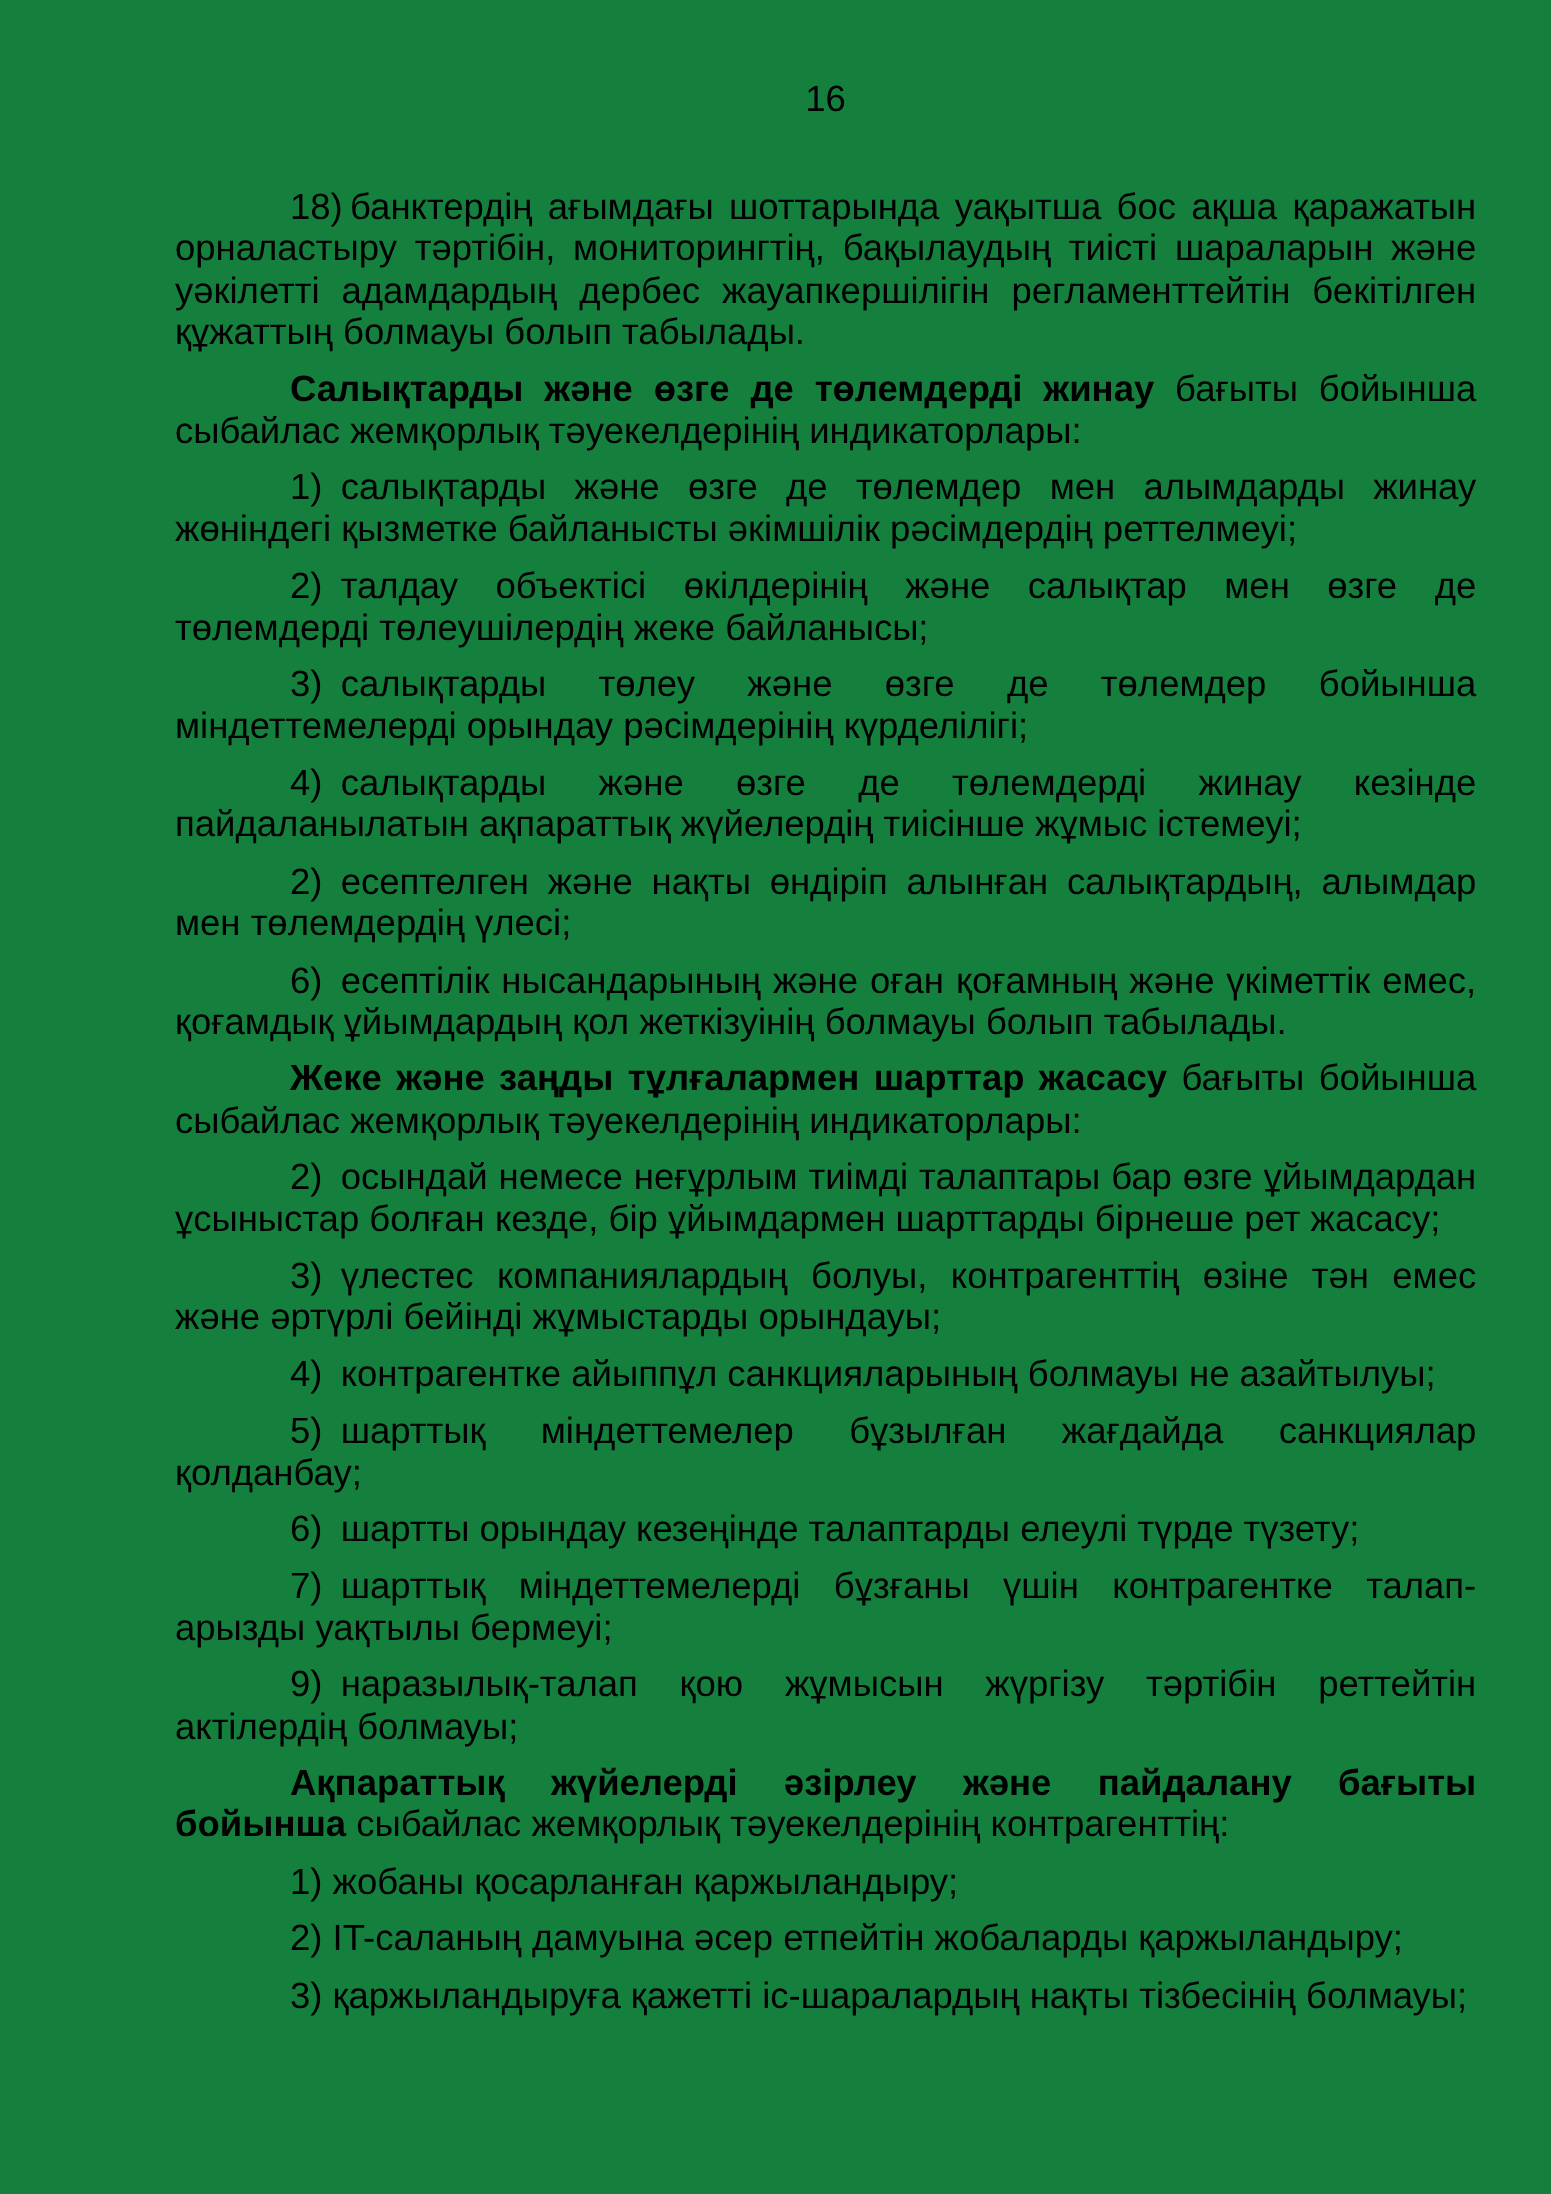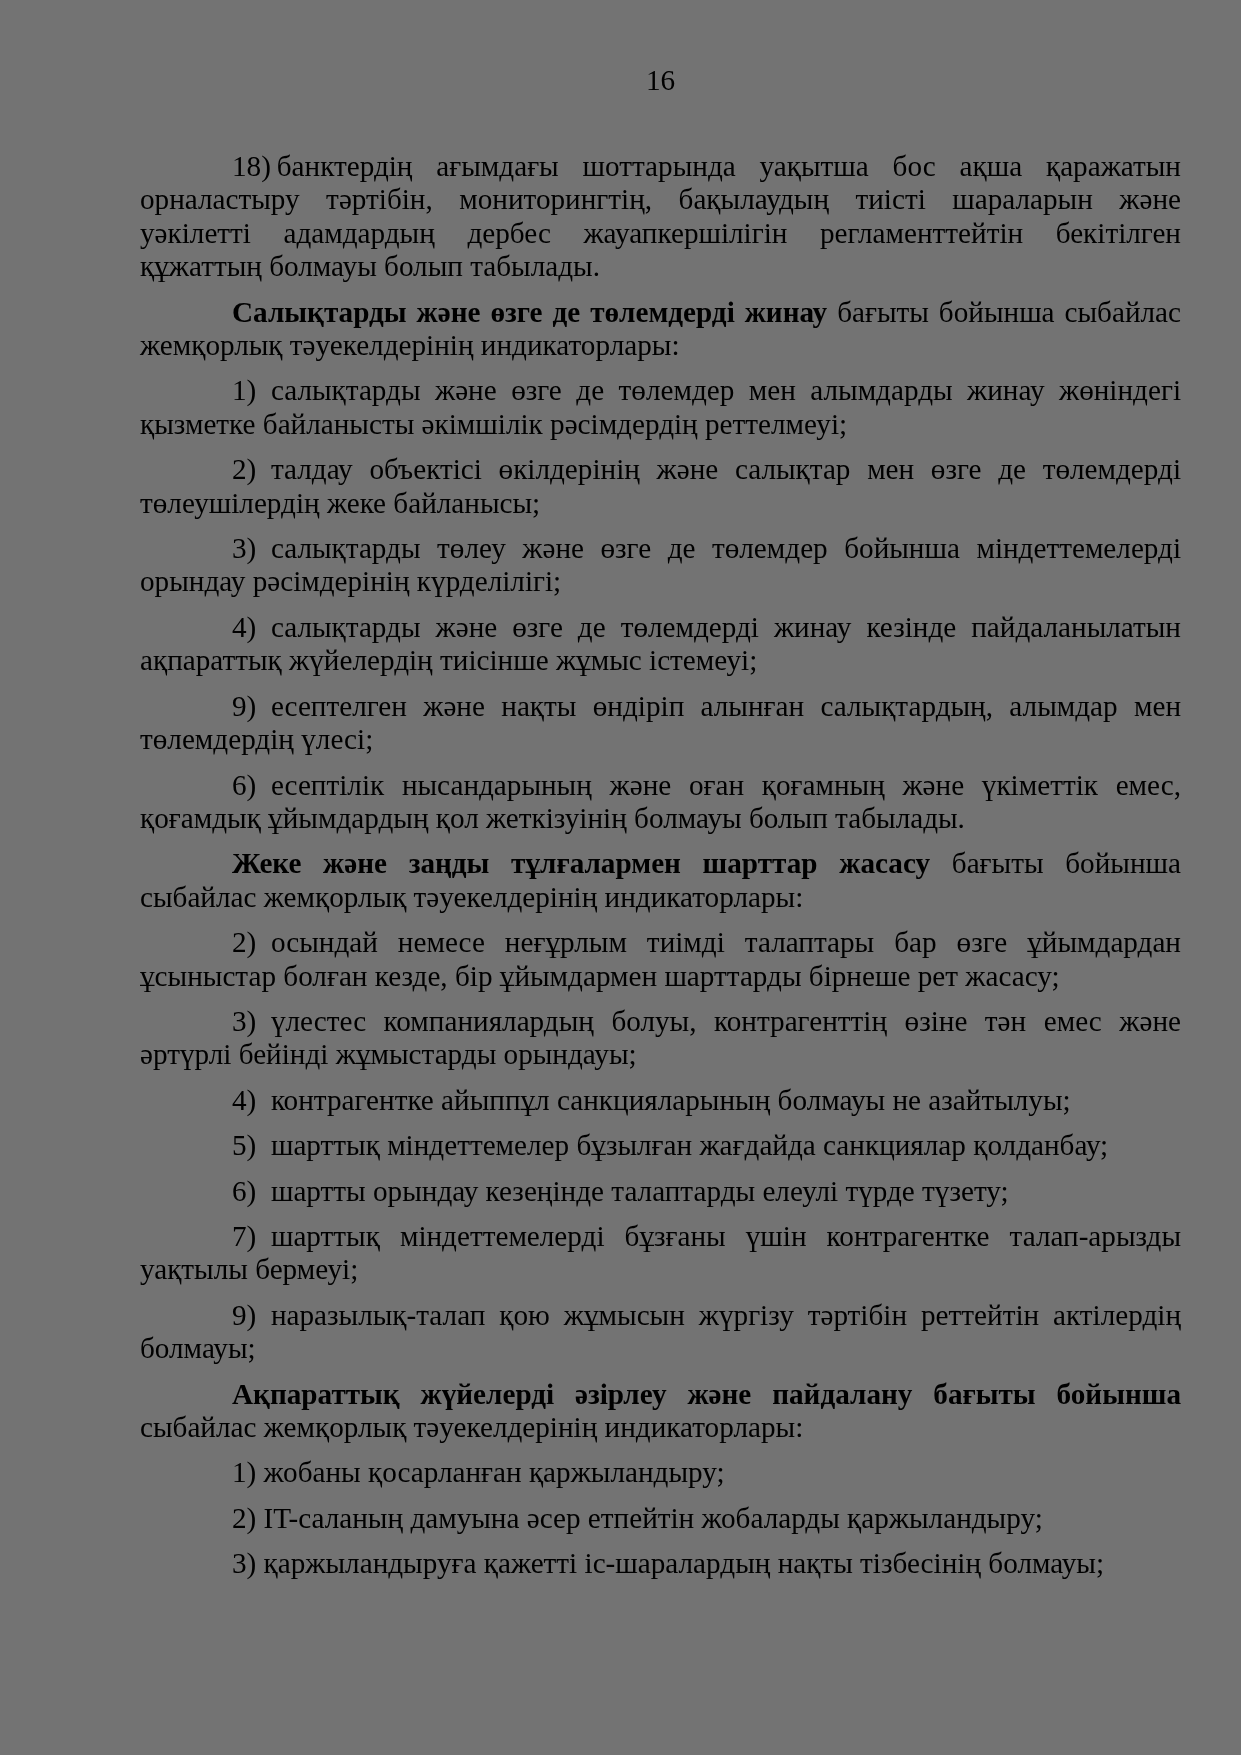--- a/index.html
+++ b/index.html
@@ -5,23 +5,23 @@
 <style>
   html, body {
     margin: 0;
     padding: 0;
     background: #ffffff;
   }
   .page {
     position: relative;
     width: 1241px;
     height: 1755px;
-    background: #737373;
+    background: #15803d;
     color: #000000;
-    font-family: Liberation Serif, serif;
+    font-family: Liberation Sans, sans-serif;
     overflow: hidden;
   }
   .page-number {
     position: absolute;
     top: 64px;
     left: 128px;
     width: 1065px;
     text-align: center;
     font-size: 29.2px;
     line-height: 33.4px;
@@ -50,28 +50,28 @@
 
 <div class="page">
   <div class="page-number">16</div>
   <main class="doc-body">
       <p class="para"><span class="run">18) банктердің ағымдағы шоттарында уақытша бос ақша қаражатын орналастыру тәртібін, мониторингтің, бақылаудың тиісті шараларын және уәкілетті адамдардың дербес жауапкершілігін регламенттейтін бекітілген құжаттың болмауы болып табылады.</span></p>
       <p class="para"><span class="run bold">Салықтарды және өзге де төлемдерді жинау</span><span class="run"> бағыты бойынша сыбайлас жемқорлық тәуекелдерінің индикаторлары:</span></p>
       <p class="para"><span class="run">1) салықтарды және өзге де төлемдер мен алымдарды жинау жөніндегі қызметке байланысты әкімшілік рәсімдердің реттелмеуі;</span></p>
       <p class="para"><span class="run">2) талдау объектісі өкілдерінің және салықтар мен өзге де төлемдерді төлеушілердің жеке байланысы;</span></p>
       <p class="para"><span class="run">3) салықтарды төлеу және өзге де төлемдер бойынша міндеттемелерді орындау рәсімдерінің күрделілігі;</span></p>
       <p class="para"><span class="run">4) салықтарды және өзге де төлемдерді жинау кезінде пайдаланылатын ақпараттық жүйелердің тиісінше жұмыс істемеуі;</span></p>
-      <p class="para"><span class="run">9) есептелген және нақты өндіріп алынған салықтардың, алымдар мен төлемдердің үлесі;</span></p>
+      <p class="para"><span class="run">2) есептелген және нақты өндіріп алынған салықтардың, алымдар мен төлемдердің үлесі;</span></p>
       <p class="para"><span class="run">6) есептілік нысандарының және оған қоғамның және үкіметтік емес, қоғамдық ұйымдардың қол жеткізуінің болмауы болып табылады.</span></p>
       <p class="para"><span class="run bold">Жеке және заңды тұлғалармен шарттар жасасу</span><span class="run"> бағыты бойынша сыбайлас жемқорлық тәуекелдерінің индикаторлары:</span></p>
       <p class="para"><span class="run">2) осындай немесе неғұрлым тиімді талаптары бар өзге ұйымдардан ұсыныстар болған кезде, бір ұйымдармен шарттарды бірнеше рет жасасу;</span></p>
       <p class="para"><span class="run">3) үлестес компаниялардың болуы, контрагенттің өзіне тән емес және әртүрлі бейінді жұмыстарды орындауы;</span></p>
       <p class="para"><span class="run">4) контрагентке айыппұл санкцияларының болмауы не азайтылуы;</span></p>
       <p class="para"><span class="run">5) шарттық міндеттемелер бұзылған жағдайда санкциялар қолданбау;</span></p>
       <p class="para"><span class="run">6) шартты орындау кезеңінде талаптарды елеулі түрде түзету;</span></p>
       <p class="para"><span class="run">7) шарттық міндеттемелерді бұзғаны үшін контрагентке талап-арызды уақтылы бермеуі;</span></p>
       <p class="para"><span class="run">9) наразылық-талап қою жұмысын жүргізу тәртібін реттейтін актілердің болмауы;</span></p>
-      <p class="para"><span class="run bold">Ақпараттық жүйелерді әзірлеу және пайдалану бағыты бойынша</span><span class="run"> сыбайлас жемқорлық тәуекелдерінің индикаторлары:</span></p>
+      <p class="para"><span class="run bold">Ақпараттық жүйелерді әзірлеу және пайдалану бағыты бойынша</span><span class="run"> сыбайлас жемқорлық тәуекелдерінің контрагенттің:</span></p>
       <p class="para"><span class="run">1) жобаны қосарланған қаржыландыру;</span></p>
       <p class="para"><span class="run">2) IT-саланың дамуына әсер етпейтін жобаларды қаржыландыру;</span></p>
       <p class="para"><span class="run">3) қаржыландыруға қажетті іс-шаралардың нақты тізбесінің болмауы;</span></p>
     </main>
 </div>
 
 </body></html>

